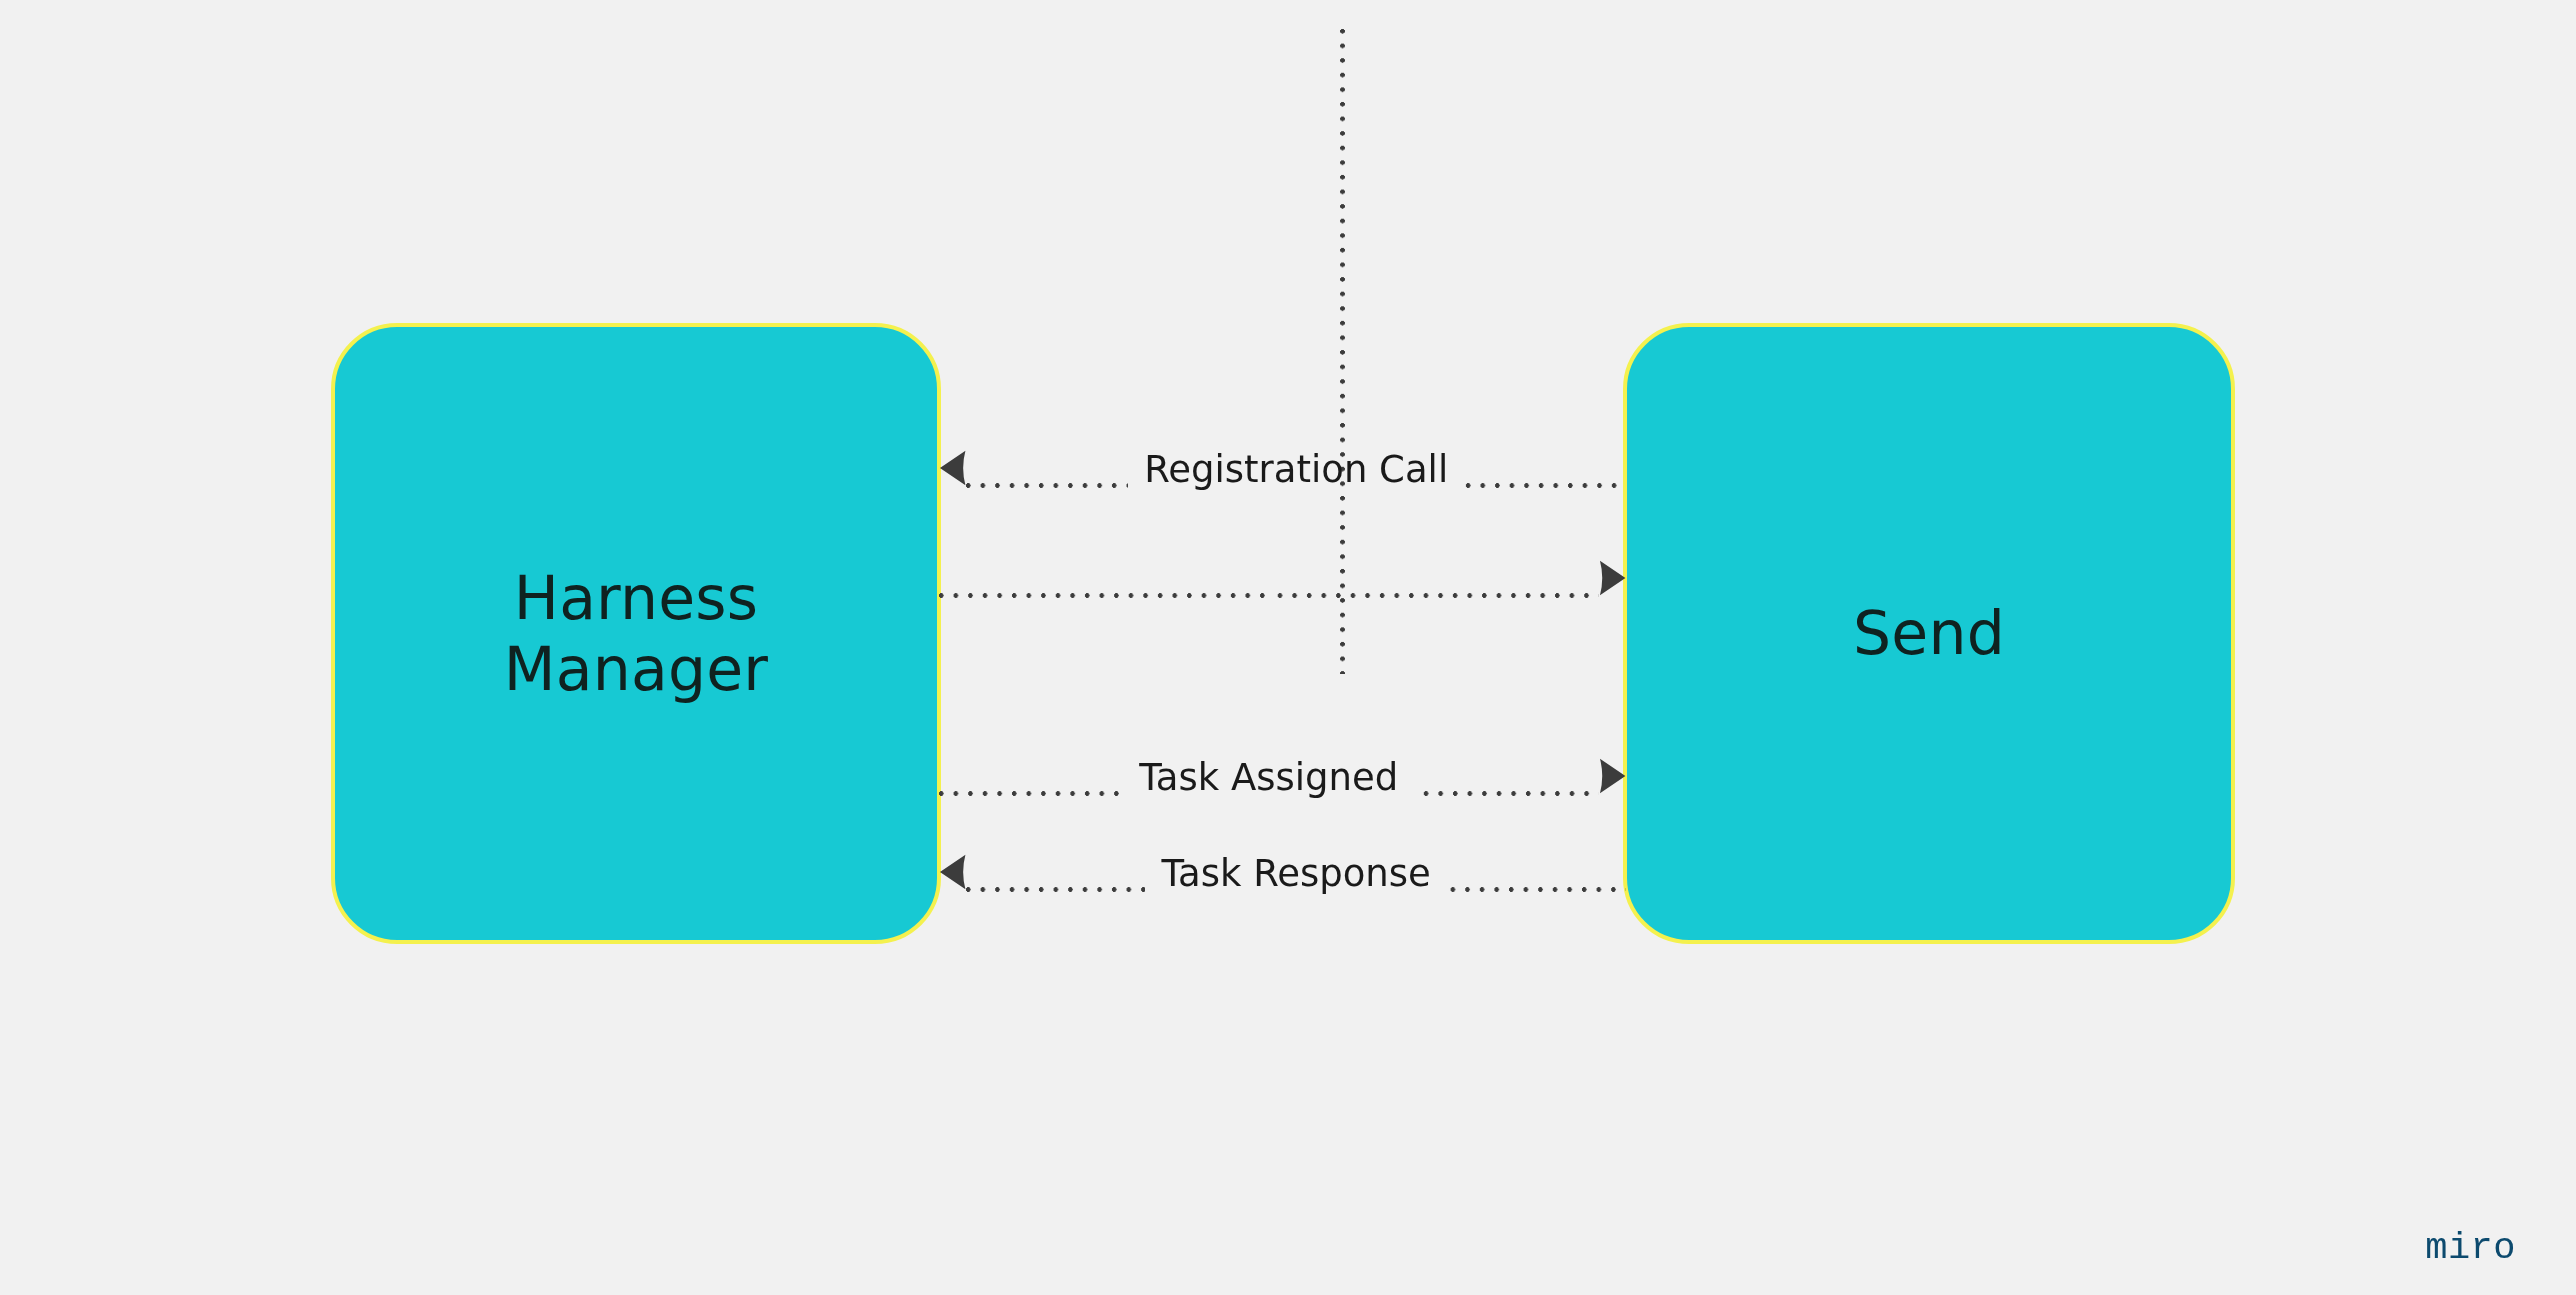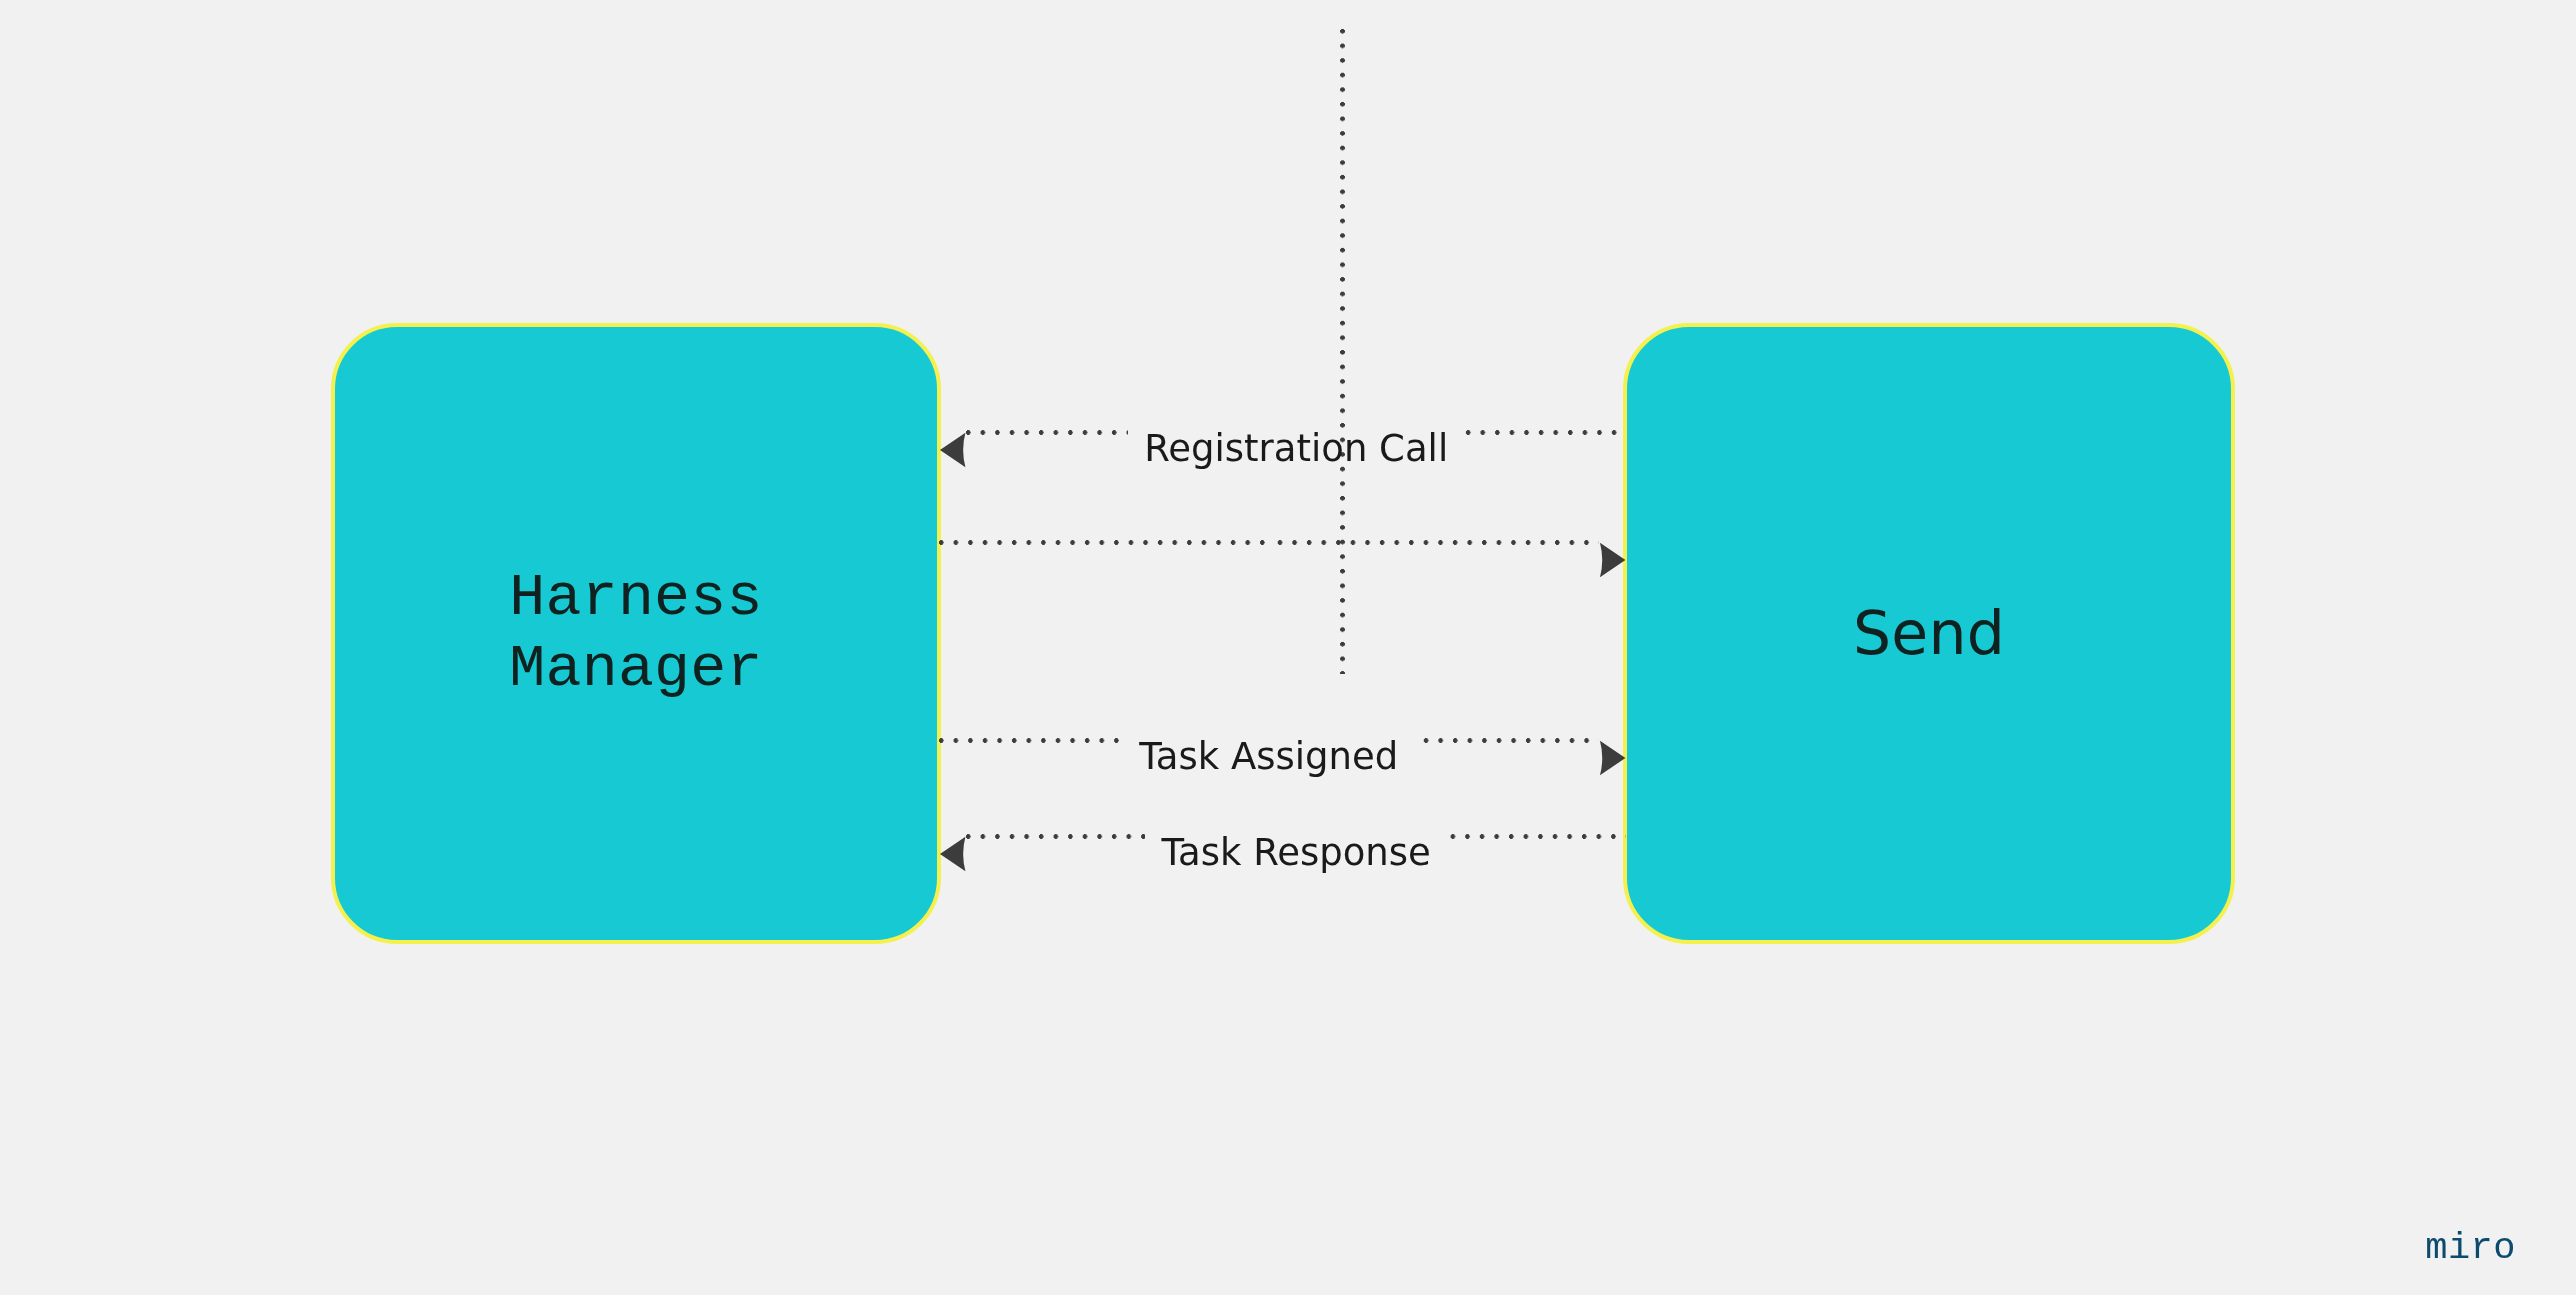--- a/index.html
+++ b/index.html
@@ -53,35 +53,34 @@
     font-weight: 400;
     white-space: pre-line;
     padding: 0 22px;
   }
 
   #node-harness-manager {
     left: 331px;
     top: 323px;
     width: 610px;
     height: 621px;
-    font-family: Liberation Mono, monospace;
   }
   #node-agent {
     left: 1623px;
     top: 323px;
     width: 612px;
     height: 621px;
   }
 
   
   .message {
     position: absolute;
     height: 58px;
     display: flex;
-    align-items: flex-start;
+    align-items: flex-end;
     pointer-events: auto;
   }
   .msg-line {
     flex: 1 1 auto;
     height: 4.6px;
     background-image: radial-gradient(circle at 2.3px 2.3px, #3C3C3C 2px, rgba(0,0,0,0) 2.4px);
     background-size: 14.6px 4.6px;
     background-repeat: repeat-x;
     background-position: left center;
   }

